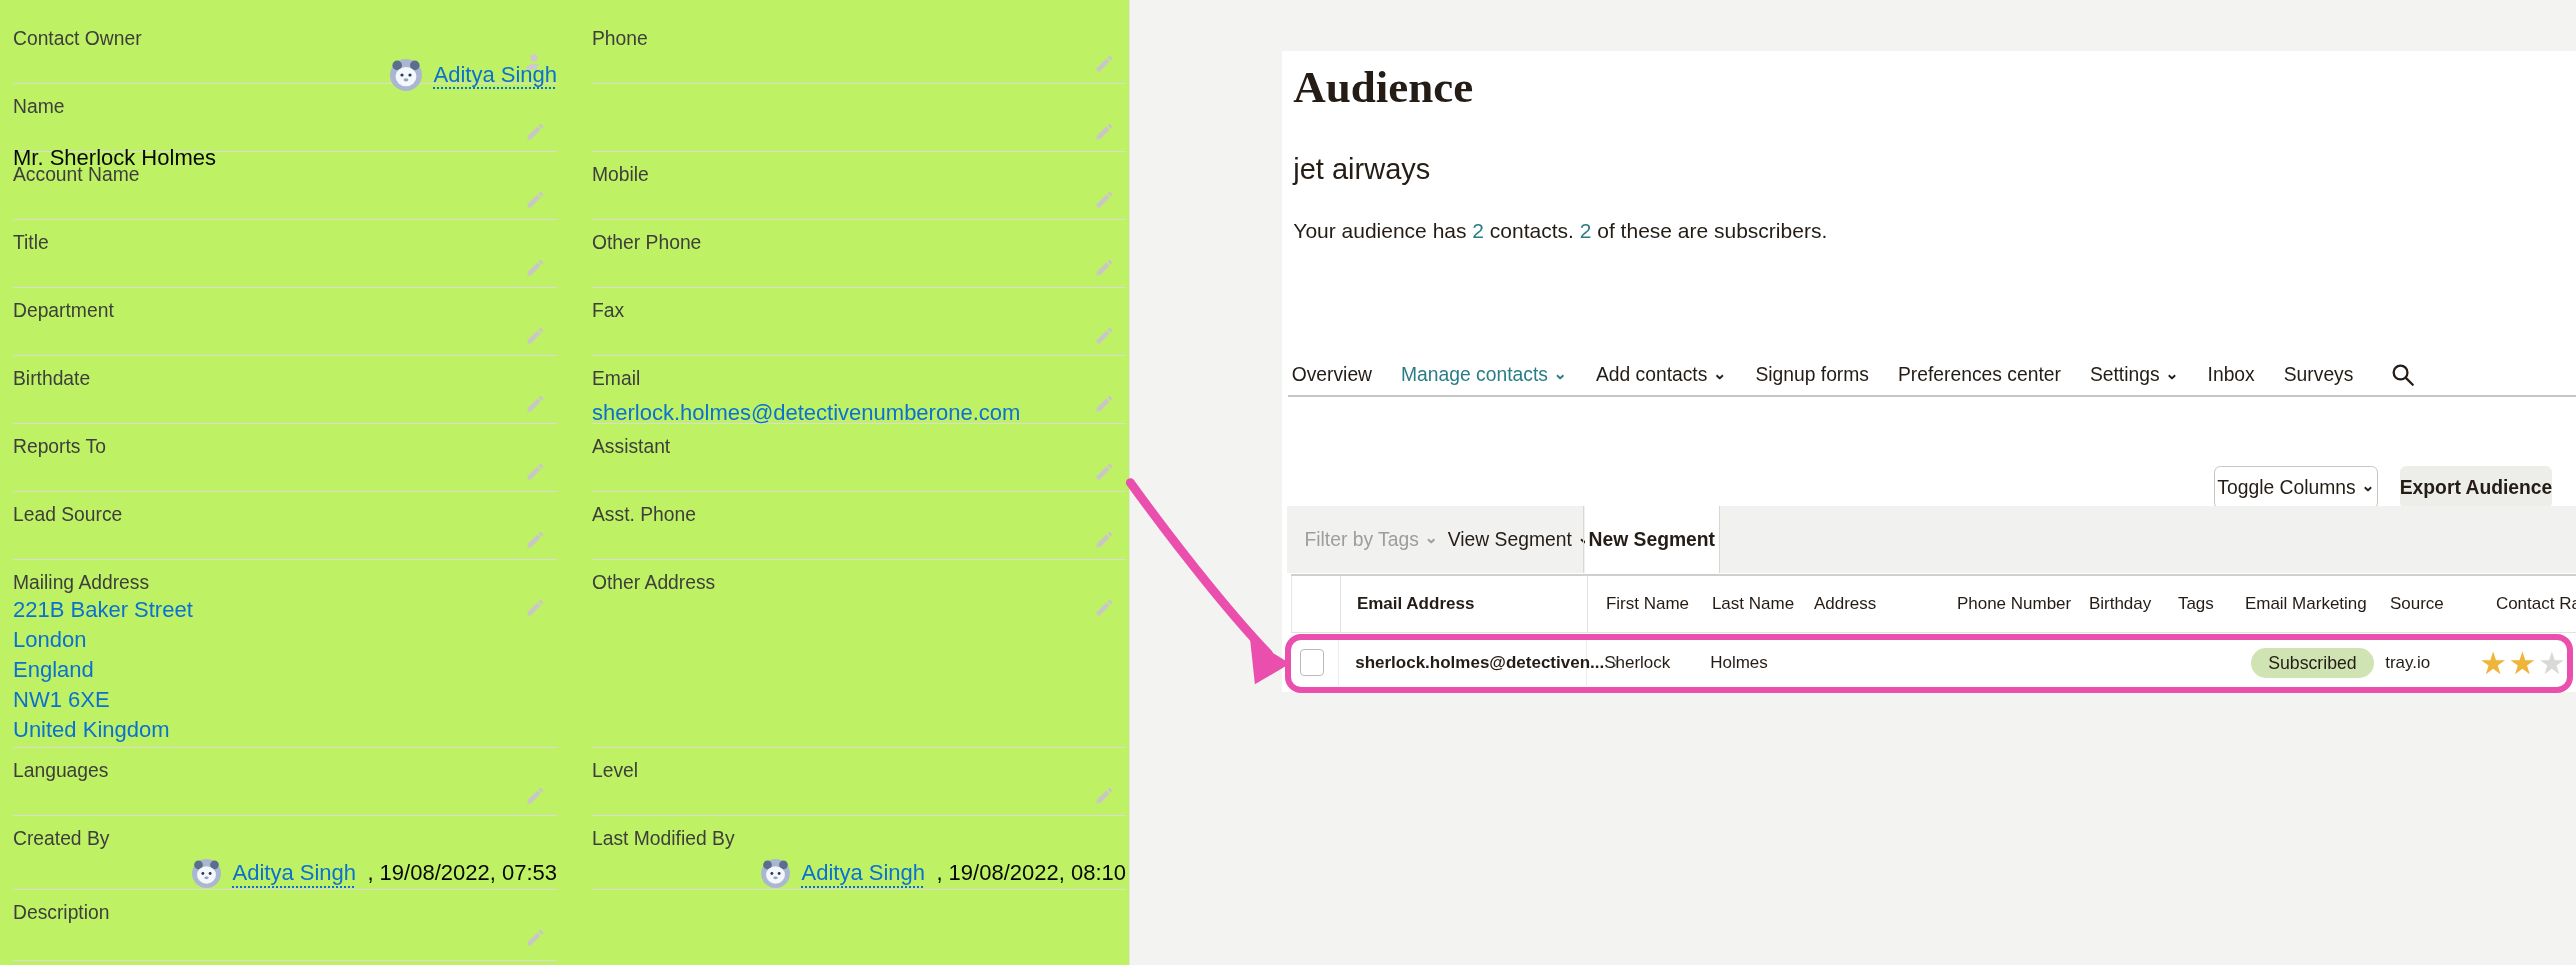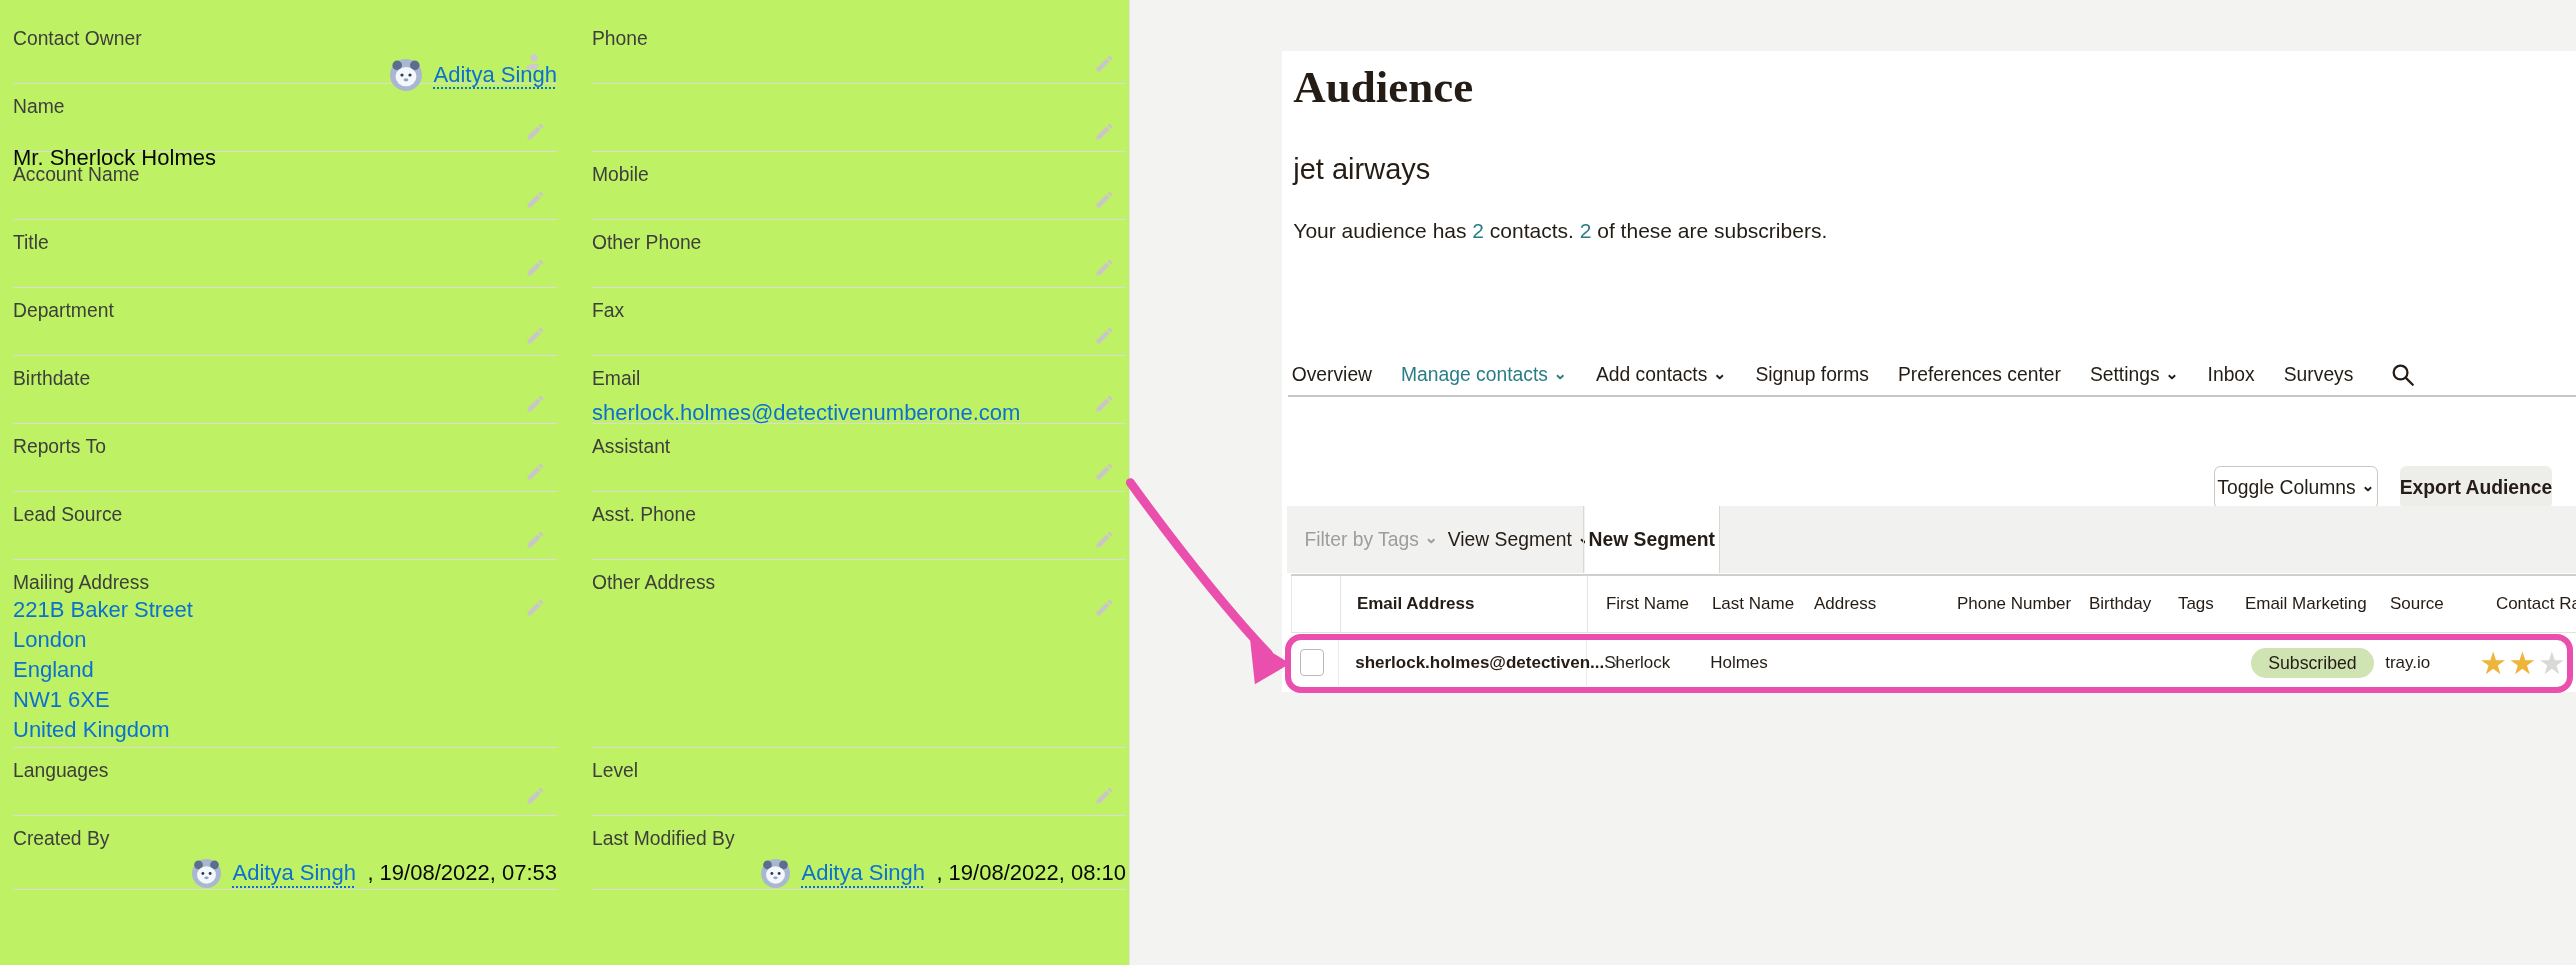--- a/index.html
+++ b/index.html
@@ -212,20 +212,26 @@
               <circle cx="15" cy="20" r="2" fill="#2b3a52"></circle>
               <circle cx="25" cy="20" r="2" fill="#2b3a52"></circle>
               <ellipse cx="20" cy="26" rx="3" ry="2" fill="#8fa3bd"></ellipse>
             </svg>
         </span>
         <a class="dotted-link">Aditya Singh</a>
         <span class="stamp">, 19/08/2022, 07:53</span>
       </div>
     </div>
 
+    <div class="field h-desc">
+      <div class="f-label">Description</div>
+      <span class="pencil"><svg viewBox="0 0 24 24">
+            <path d="M3 17.2V21h3.8L17.8 9.9l-3.7-3.7L3 17.2zM20.7 7c.4-.4.4-1 0-1.4l-2.3-2.3c-.4-.4-1-.4-1.4 0l-1.8 1.8 3.7 3.7L20.7 7z"></path>
+          </svg></span>
+    </div>
 
   </div>
 
   <div class="fcol fcol-b">
 
     <div class="field h-std">
       <div class="f-label">Phone</div>
       <span class="pencil"><svg viewBox="0 0 24 24">
             <path d="M3 17.2V21h3.8L17.8 9.9l-3.7-3.7L3 17.2zM20.7 7c.4-.4.4-1 0-1.4l-2.3-2.3c-.4-.4-1-.4-1.4 0l-1.8 1.8 3.7 3.7L20.7 7z"></path>
           </svg></span>

